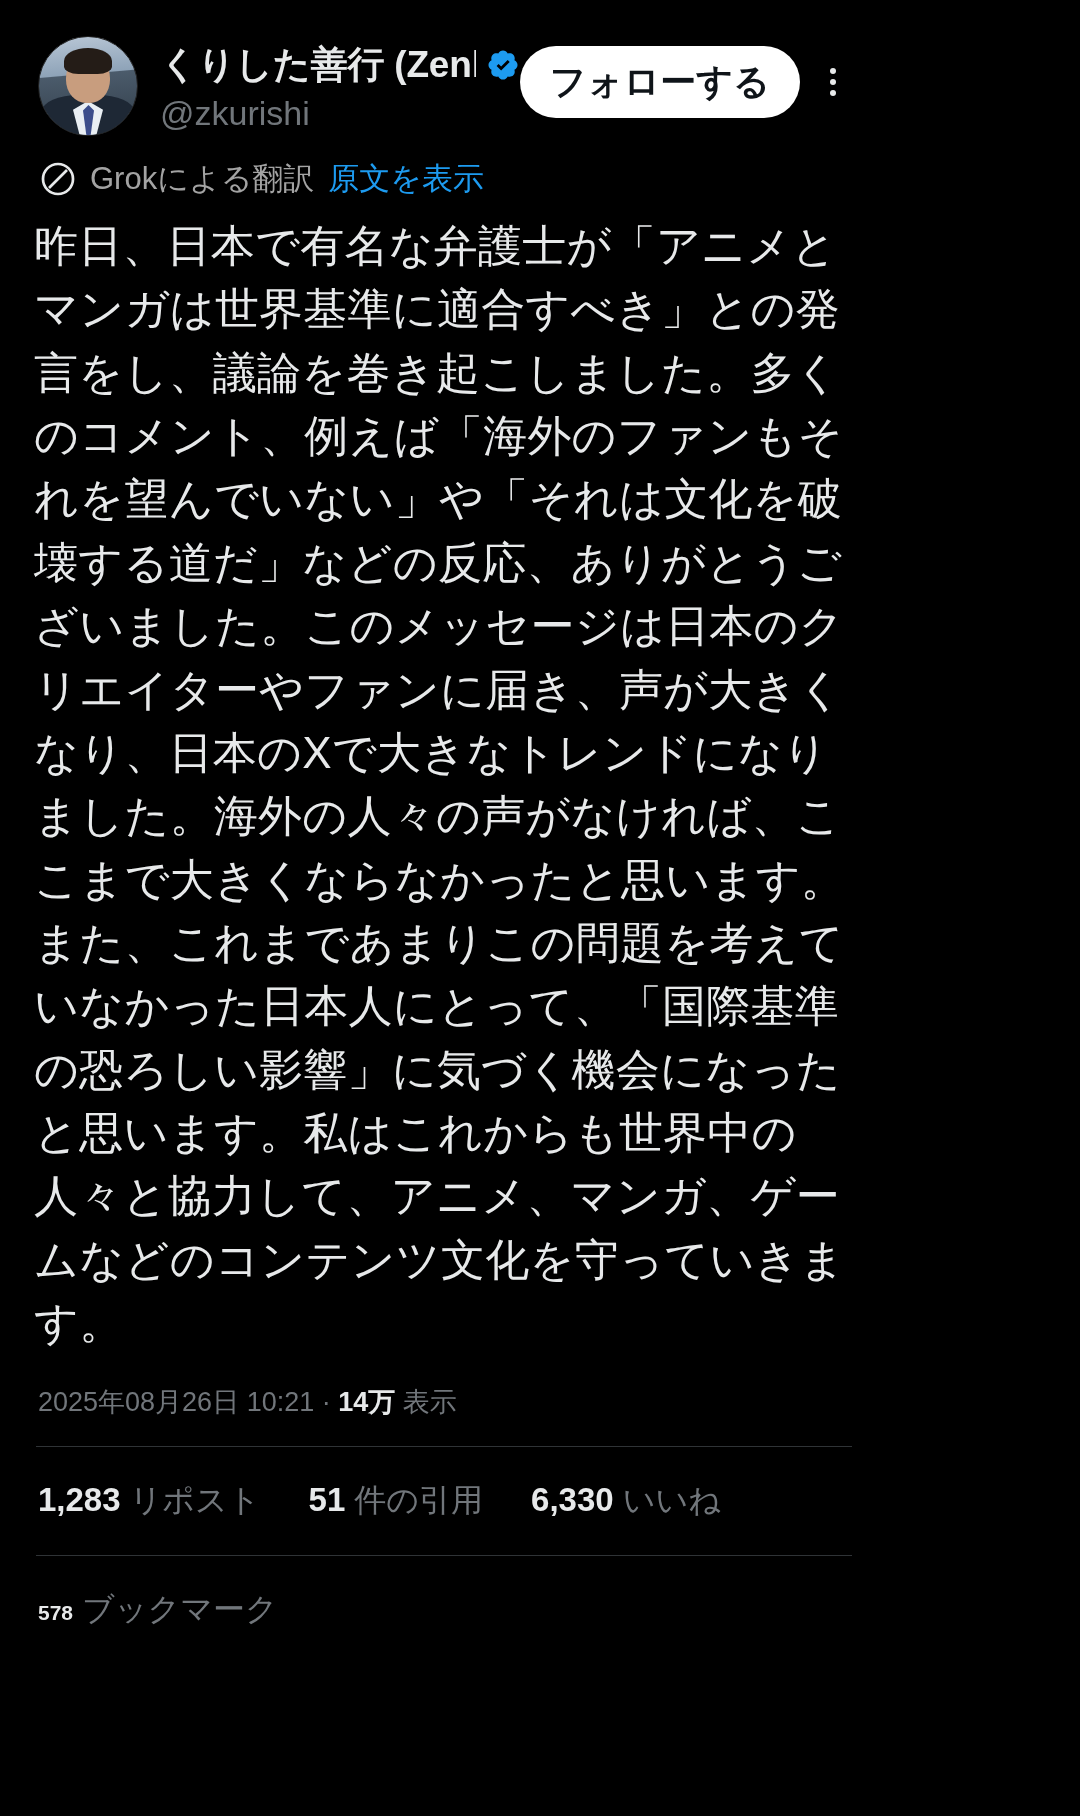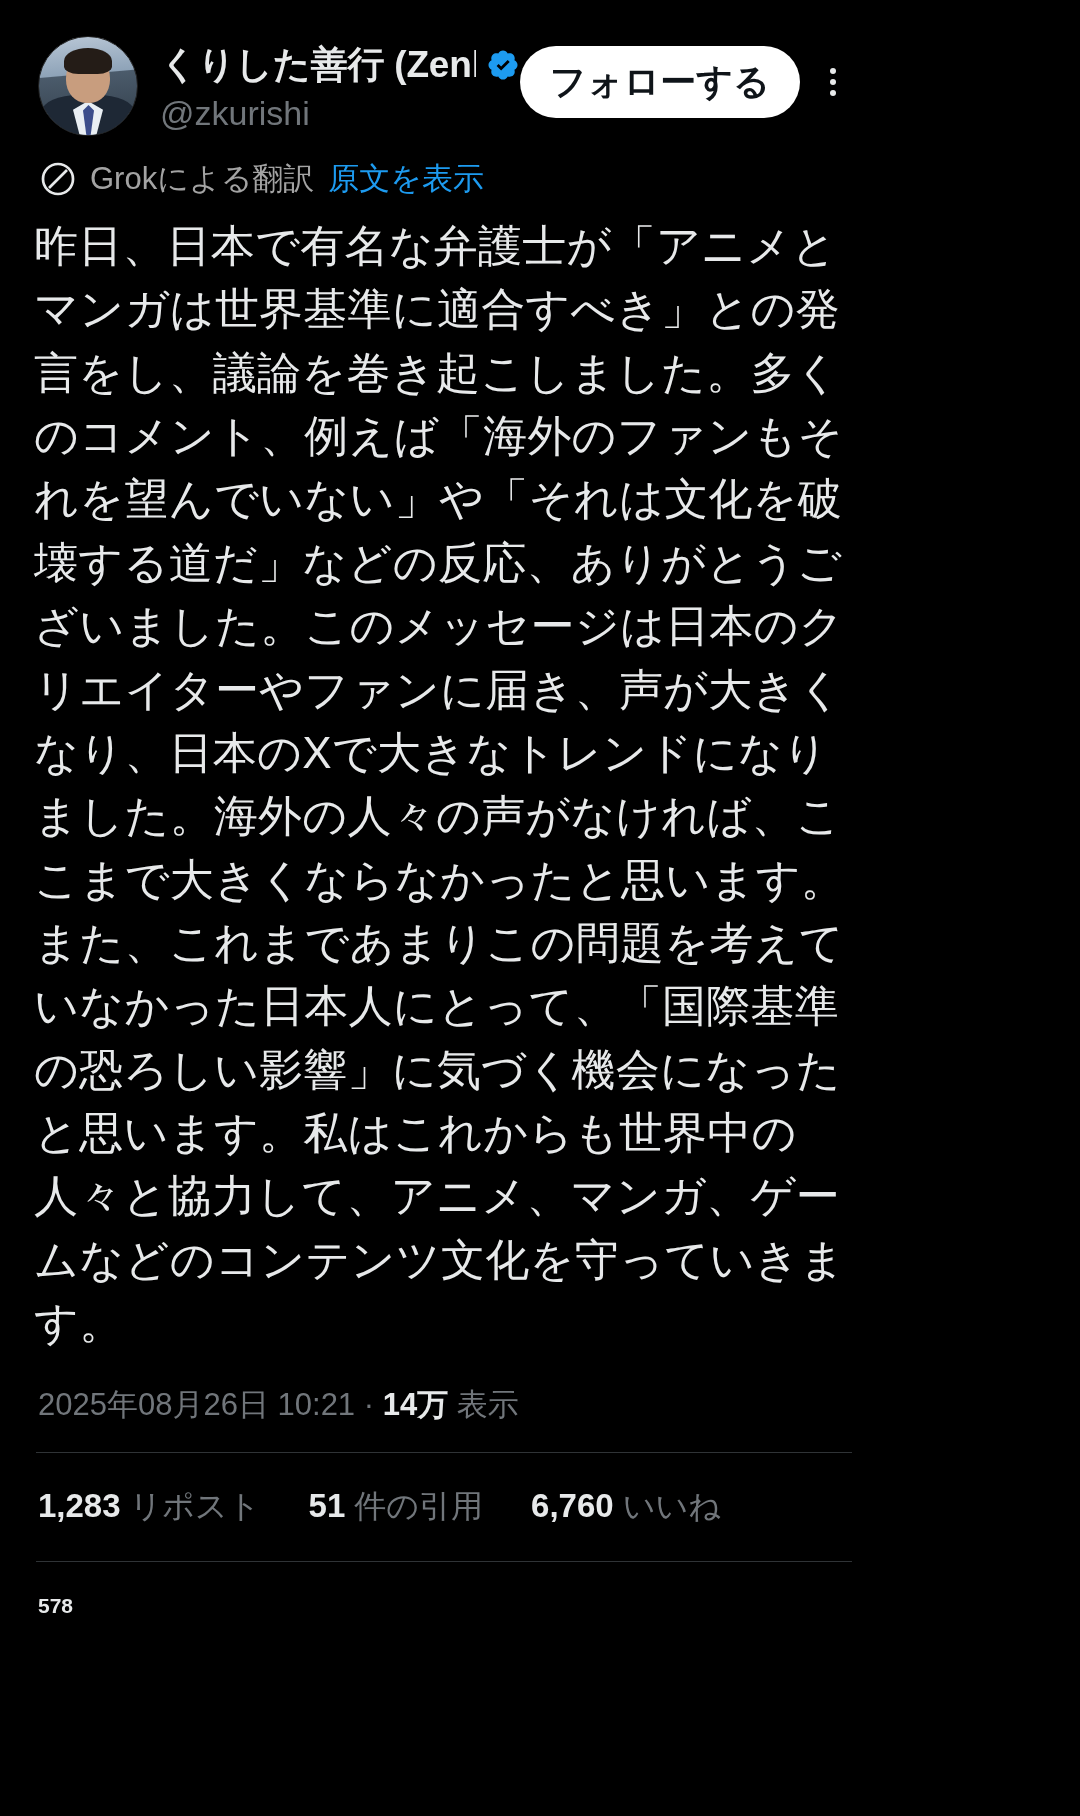--- a/index.html
+++ b/index.html
@@ -192,21 +192,21 @@
     font-size: 44px;
     line-height: 1.44;
     color: #e7e9ea;
     letter-spacing: 0.2px;
     word-break: break-all;
   }
 
   
   .timestamp-row {
     padding: 30px 38px 26px 38px;
-    font-size: 31px;
+    font-size: 27px;
     color: #71767b;
   }
   .timestamp-row b {
     color: #e7e9ea;
     font-weight: 700;
   }
 
   .divider {
     height: 1px;
     background: #2f3336;
@@ -313,24 +313,25 @@
   <div class="metrics-row">
     <div class="metric">
       <span class="num">1,283</span>
       <span class="lbl">リポスト</span>
     </div>
     <div class="metric">
       <span class="num">51</span>
       <span class="lbl">件の引用</span>
     </div>
     <div class="metric">
-      <span class="num">6,760</span>
+      <span class="num">6,330</span>
       <span class="lbl">いいね</span>
     </div>
   </div>
 
   <div class="divider"></div>
 
   <div class="bookmarks-row">
     <span class="num">578</span>
+    <span class="lbl">ブックマーク</span>
   </div>
 
 </div>
 
 </body></html>

